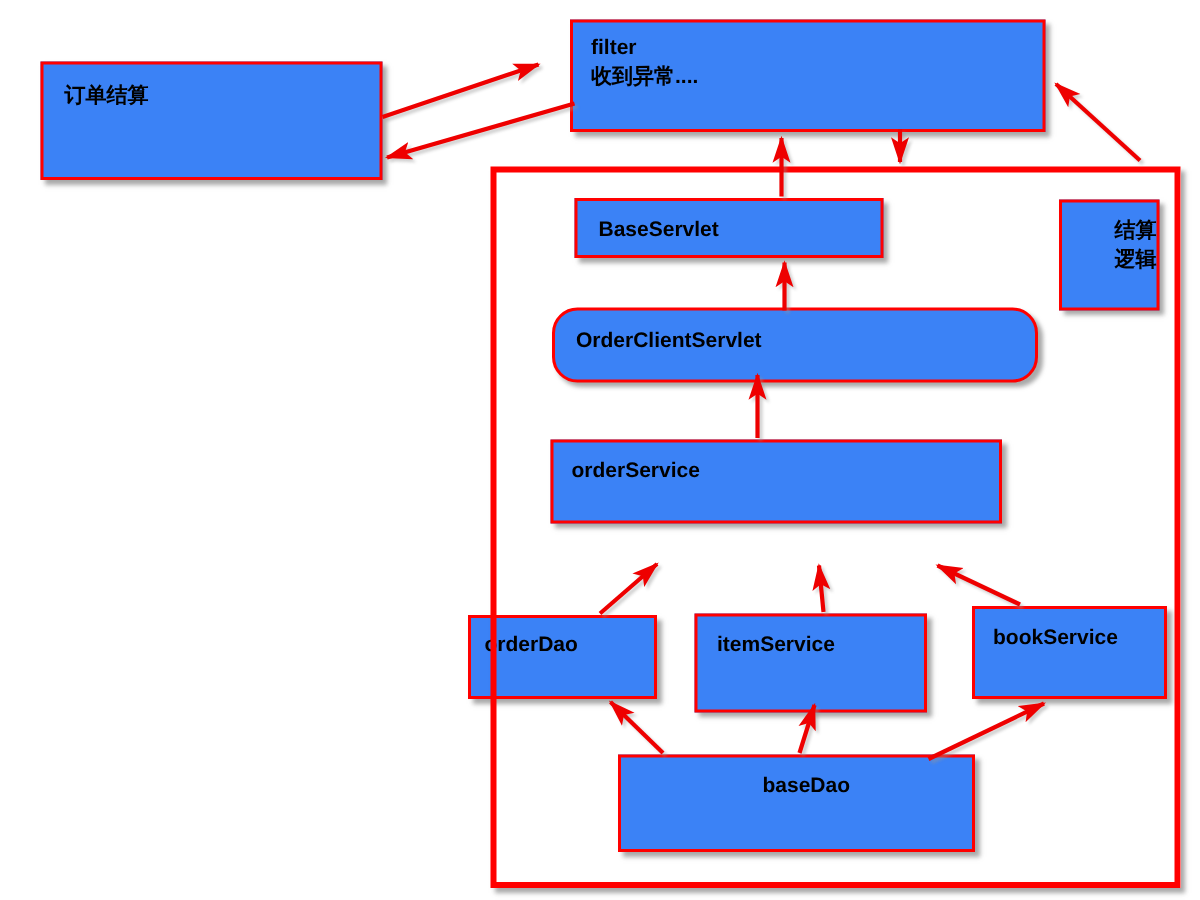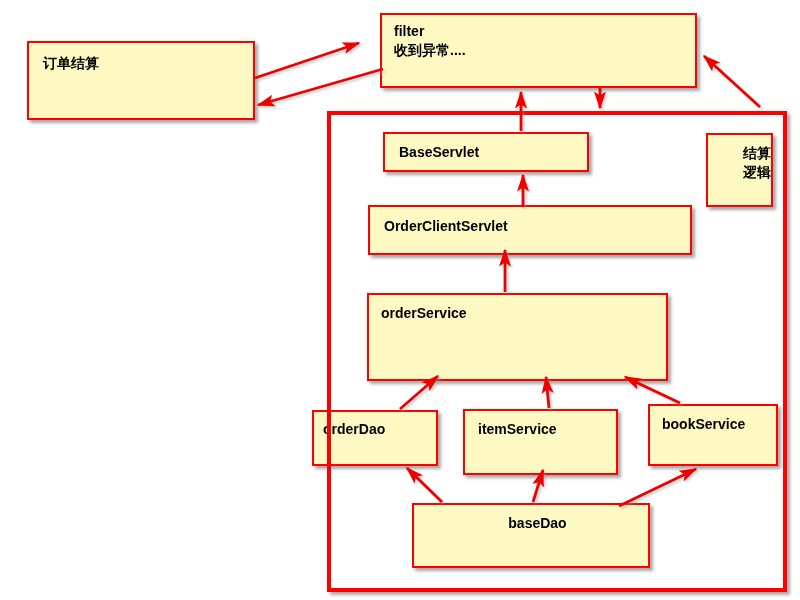--- a/index.html
+++ b/index.html
@@ -3,21 +3,21 @@
 <meta charset="utf-8">
 <style>
   html,body{margin:0;padding:0;}
   body{
     width:800px;height:600px;position:relative;background:#ffffff;
     font-family:"Liberation Sans","DejaVu Sans",sans-serif;
     overflow:hidden;
   }
   .node{
     position:absolute;
-    background:#fef9c3;
+    background:#3b82f6;
     border:2px solid #FF0000;
     box-shadow:3px 3px 3px rgba(140,140,140,0.75);
     box-sizing:border-box;
     z-index:1;
   }
   .node .lbl{
     font-size:14px;font-weight:bold;color:#000;
     line-height:19px;white-space:pre;
   }
   #container-frame{
@@ -48,25 +48,25 @@
 
 <div class="node" style="left:383px;top:132px;width:206px;height:40px;padding:9px 0 0 14px;">
   <div class="lbl">BaseServlet</div>
 </div>
 
 <div class="node" style="left:706px;top:133px;width:67px;height:74px;padding:9px 0 0 13px;text-align:right;">
   <div class="lbl">结算</div>
   <div class="lbl">逻辑</div>
 </div>
 
-<div class="node" style="left:368px;top:205px;width:324px;height:50px;padding:10px 0 0 14px;">
+<div class="node" style="left:368px;top:205px;width:324px;height:50px;padding:10px 0 0 14px;border-radius:17px;">
   <div class="lbl">OrderClientServlet</div>
 </div>
 
-<div class="node" style="left:367px;top:293px;width:301px;height:88px;padding:9px 0 0 12px;">
+<div class="node" style="left:367px;top:293px;width:301px;height:56px;padding:9px 0 0 12px;">
   <div class="lbl">orderService</div>
 </div>
 
 <div class="node" style="left:312px;top:410px;width:126px;height:56px;padding:8px 0 0 9px;">
   <div class="lbl">orderDao</div>
 </div>
 
 <div class="node" style="left:463px;top:409px;width:155px;height:66px;padding:9px 0 0 13px;">
   <div class="lbl">itemService</div>
 </div>

